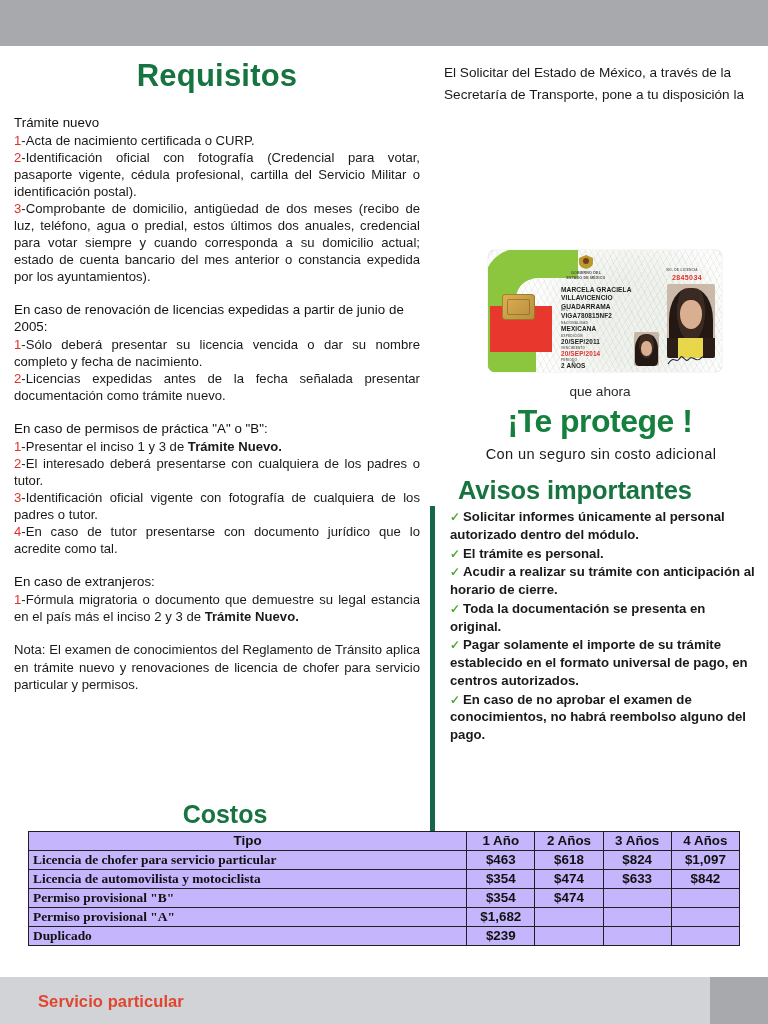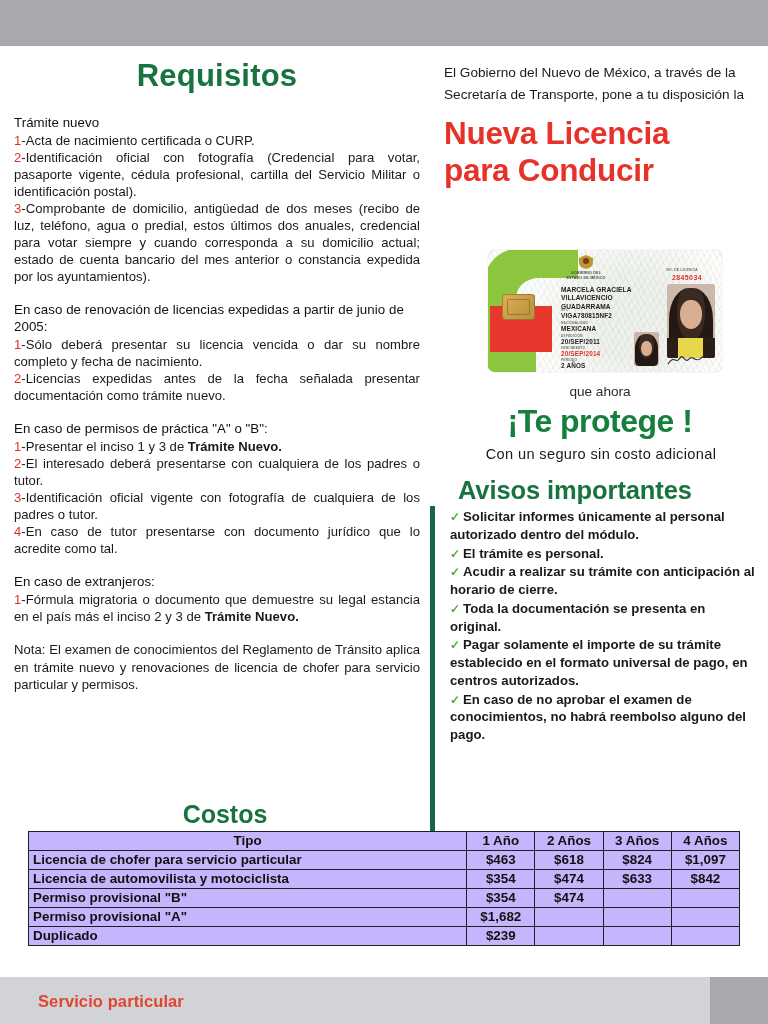--- a/index.html
+++ b/index.html
@@ -66,21 +66,21 @@
   table.costos {
     border-collapse:collapse; width:712px; margin:2px 0 0 28px;
     table-layout:fixed; background:#c4b5fd;
   }
   table.costos td, table.costos th {
     border:1px solid #231f20; padding:1px 4px;
     font-size:13.4px; font-weight:bold; color:#111;
     height:19px; line-height:1.15;
   }
   table.costos th { text-align:center; }
-  table.costos td.tipo { text-align:left; }
+  table.costos td.tipo { text-align:left;font-family:Liberation Serif, serif; }
   table.costos td.val { text-align:center; }
   .c-tipo { width:437px; }
   .c-yr { width:68px; }
 
   
   .intro {
     font-size:13.6px; color:#1a1a1a; line-height:1.62;
     margin:16px 0 0 0;
   }
   .big-red {
@@ -238,25 +238,21 @@
             <div class="lhead">En caso de extranjeros:</div>
             <p class="litem"><span class="num">1</span>-Fórmula migratoria o documento que demuestre su legal estancia en el país más el inciso 2 y 3 de <span class="bold">Trámite Nuevo.</span></p>
           </div>
         </div>
       <p class="nota">Nota: El examen de conocimientos del Reglamento de Tránsito aplica en trámite nuevo y renovaciones de licencia de chofer para servicio particular y permisos.</p>
     </div>
 
     <div class="divider"></div>
 
     <div class="col-right">
-      <p class="intro">El Gobierno del Nuevo de México, a través de la Secretaría de Transporte, pone a tu disposición la</p>
-      <div class="big-red">
-        <span>Nueva Licencia</span><br>
-        <span>para Conducir</span>
-      </div>
+      <p class="intro">El Solicitar del Estado de México, a través de la Secretaría de Transporte, pone a tu disposición la</p>
 
       <div class="card-area">
         <div class="card">
           <div class="card-guilloche"></div>
 
           <svg class="logo-green" viewBox="0 0 96 124">
             <path d="M96 0 H40 C14 0 0 20 0 44 V124 H34 V52 C34 38 44 30 58 30 H96 Z" fill="#8cc63e"></path>
             <path d="M0 78 H54 V124 H0 Z" fill="#8cc63e"></path>
           </svg>
           <div class="logo-red"></div>

